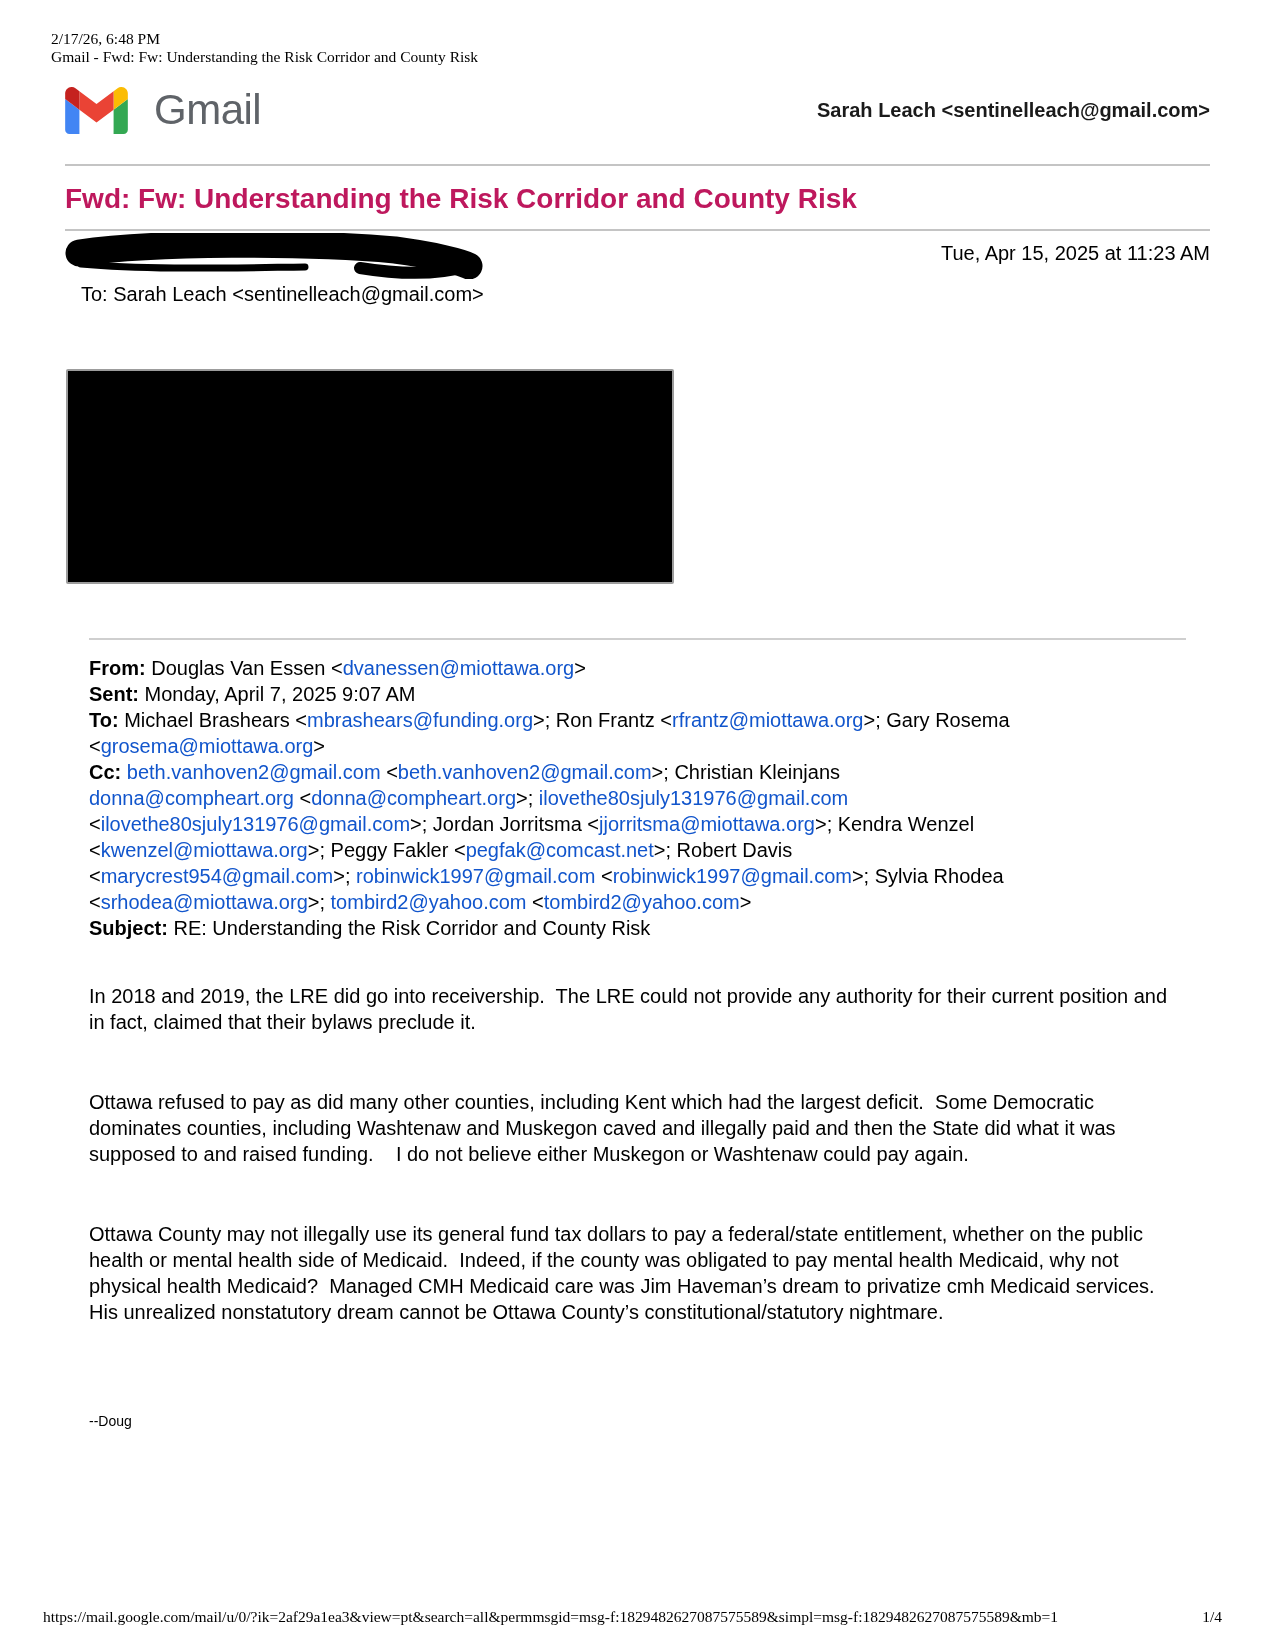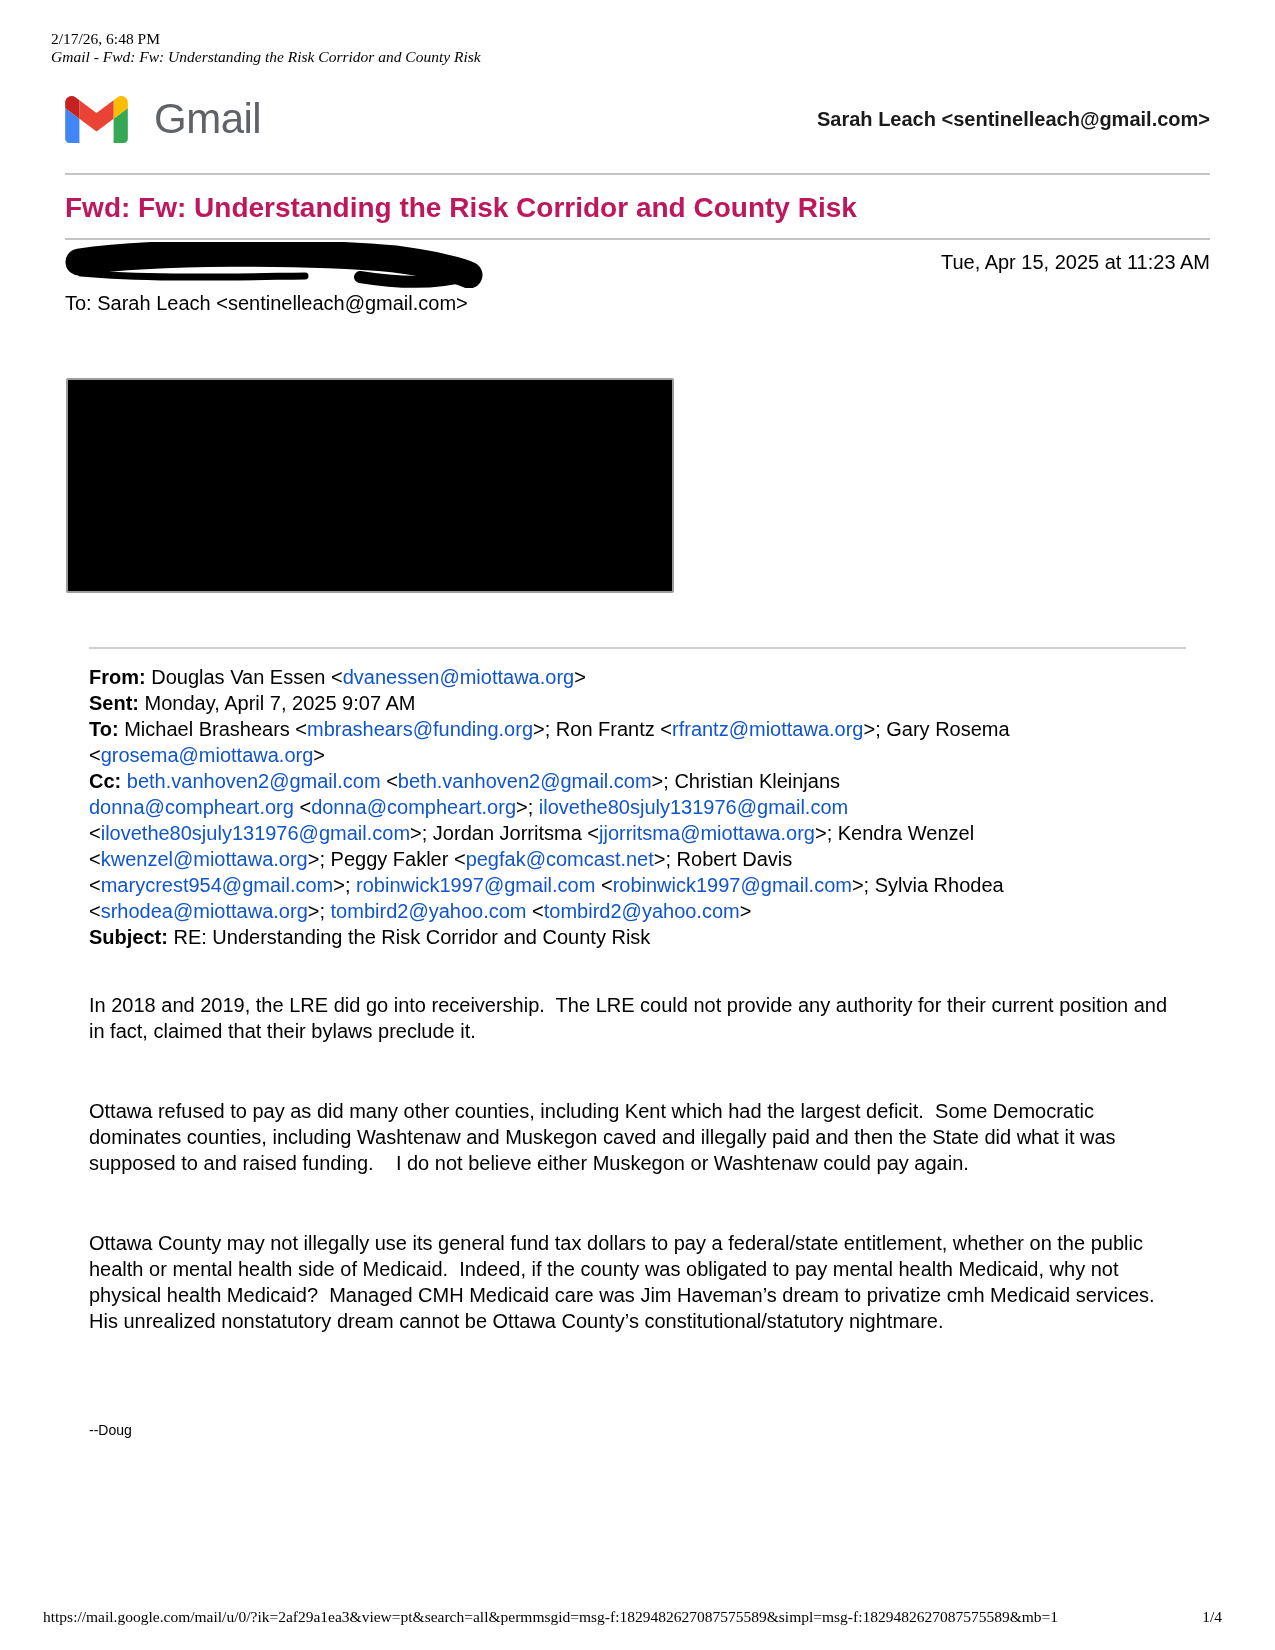--- a/index.html
+++ b/index.html
@@ -12,33 +12,33 @@
     overflow: hidden;
   }
   
   .print-header {
     display: flex; align-items: flex-start;
     padding: 30px 51px 0 51px;
     font-family: "Liberation Serif", serif;
     font-size: 15.5px; color: #000; flex-direction: column;
   }
   .ph-left  { width: 260px; white-space: nowrap; }
-  .ph-center{ flex: 1; text-align: center; white-space: nowrap; font-style: italic; }
+  .ph-center{ flex: 1; text-align: center; white-space: nowrap; }
   .ph-right { width: 150px; }
   .print-footer {
     margin-top: auto;
     display: flex; justify-content: space-between; align-items: flex-end;
     padding: 0 53px 24px 43px;
     font-family: "Liberation Serif", serif;
     font-size: 15.5px; color: #000;
   }
   .content { padding: 0 65px; }
   
   .gmail-bar {
-    margin-top: 24px;
+    margin-top: 15px;
     display: flex; justify-content: space-between; align-items: center;
     height: 58px;
   }
   .logo { display: flex; align-items: center; }
   .logo svg { width: 63px; height: 47px; display: block; }
   .wordmark {
     font-size: 42px; color: #5f6368; margin-left: 26px;
     letter-spacing: -0.5px; line-height: 1;
   }
   .account { font-size: 20px; font-weight: bold; color: #1a1a1a; }
@@ -46,21 +46,21 @@
   .rule { border: 0; border-top: 2px solid #c4c4c4; height: 0; }
   .rule-top { margin-top: 25px; }
   .subject {
     font-size: 28px; font-weight: bold; color: #be185d;
     margin: 16px 0 13px 0; line-height: 1.2;
   }
   
   .meta { position: relative; height: 100px; }
   .scribble { position: absolute; left: 0; top: 2px; width: 418px; height: 46px; }
   .recv-date { position: absolute; right: 0; top: 11px; font-size: 20px; }
-  .to-line  { position: absolute; left: 0; top: 52px; font-size: 20px; }
+  .to-line  { position: absolute; left: 16px; top: 52px; font-size: 20px; }
   
   .black-box {
     margin-top: 38px; margin-left: 1px;
     width: 608px; height: 215px;
     background: #000; border: 2px solid #9c9c9c; border-radius: 2px;
   }
   
   .inner { margin: 0 24px; }
   .inner-rule { border: 0; border-top: 2px solid #cfcfcf; height: 0; margin-top: 54px; }
   .hdr-block { margin-top: 15px; font-size: 20px; line-height: 26px; }

